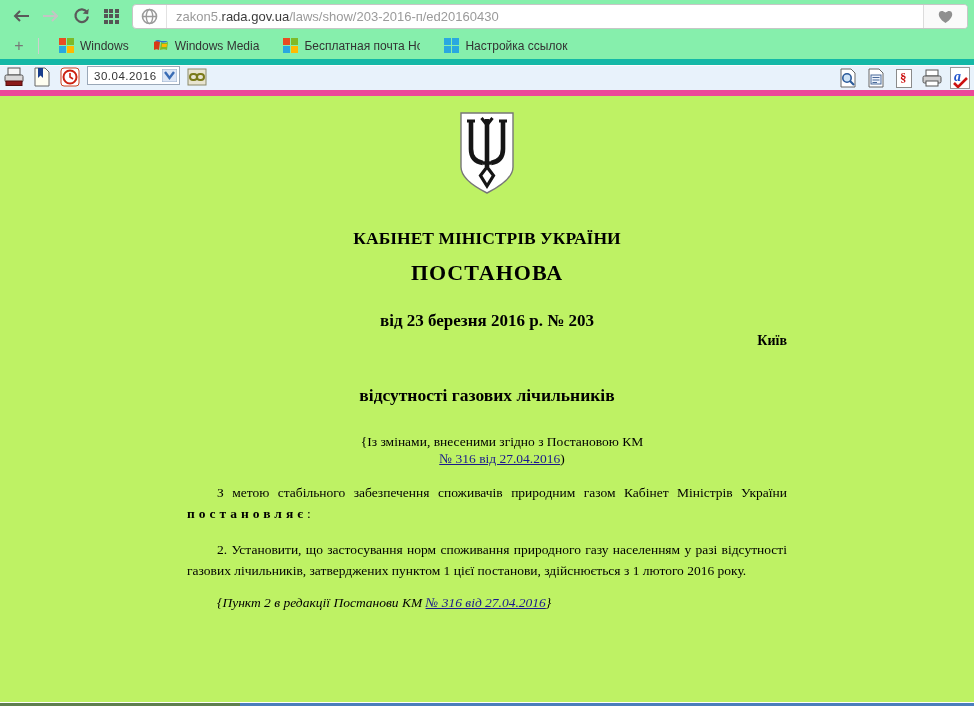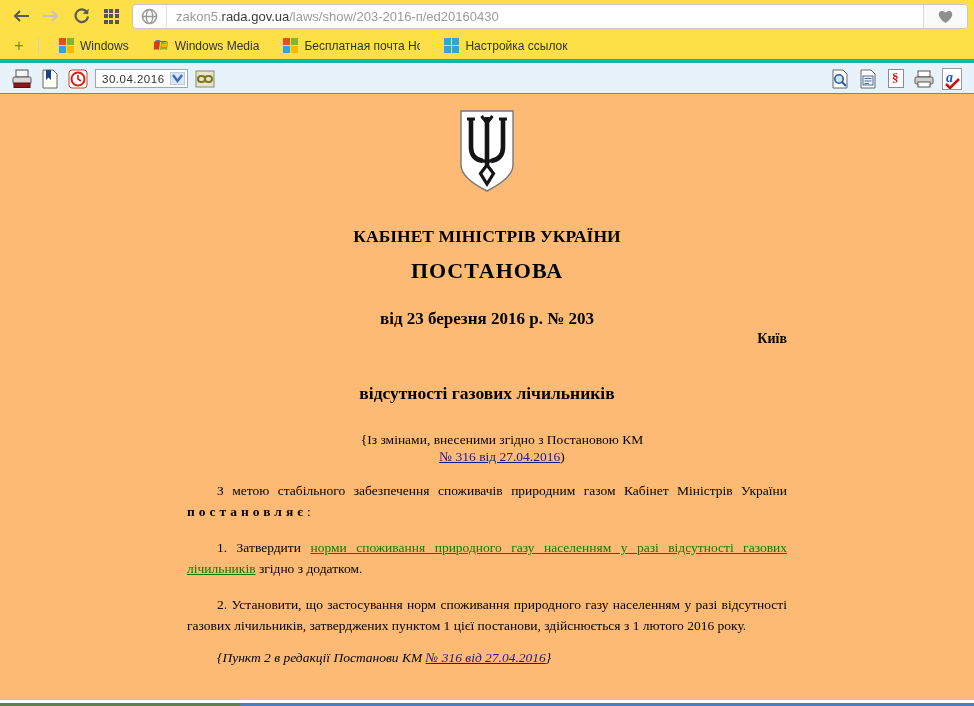--- a/index.html
+++ b/index.html
@@ -1,21 +1,21 @@
 <!DOCTYPE html>
 <html><head>
 <meta charset="utf-8">
 <style>
   * { margin:0; padding:0; box-sizing:border-box; }
   html,body { width:974px; height:706px; overflow:hidden;
     font-family:"Liberation Sans", sans-serif; background:#fff; }
   .window { position:relative; width:974px; height:706px; }
 
   
-  .chrome { background:#fde047; border-bottom:4px solid #14b8a6; }
+  .chrome { background:#86efac; border-bottom:6px solid #14b8a6; }
   .addr-row { height:32px; display:flex; align-items:center; padding:0 6px; }
   .nav-btn { width:30px; height:26px; display:flex; align-items:center; justify-content:center; cursor:pointer; }
   .tiles-icon { display:grid; grid-template-columns:repeat(3,4px); grid-template-rows:repeat(3,4px); gap:1.5px; }
   .tiles-icon i { background:#555; }
   .addressbar { flex:1; height:25px; margin-left:6px; background:#fff;
     border:1px solid #c6c6c6; border-radius:4px; display:flex; align-items:center; overflow:hidden; }
   .site-badge { width:34px; height:100%; display:flex; align-items:center; justify-content:center;
     border-right:1px solid #e2e2e2; }
   .url { font-size:13px; margin-left:9px; white-space:nowrap; flex:1; color:#9a9a9a; }
   .url .domain { color:#3c3c3c; }
@@ -28,35 +28,35 @@
   .bm-item { display:flex; align-items:center; gap:6px; margin:8px 12px; cursor:pointer; }
   .bm-label { font-size:12px; color:#333; white-space:nowrap; }
   .bm-label.clip { max-width:116px; overflow:hidden; }
   .winlogo { display:grid; grid-template-columns:7px 7px; grid-template-rows:7px 7px; gap:1px; }
   .winlogo i:nth-child(1){background:#e84c22;} .winlogo i:nth-child(2){background:#7eba28;}
   .winlogo i:nth-child(3){background:#29a8e0;} .winlogo i:nth-child(4){background:#ffb900;}
   .winlogo.blue i { background:#29a8e0; }
 
   
   .site-toolbar { height:31px; background:#e8f2fb; border-top:1px solid #fbfbfb;
-    border-bottom:1px solid #ec4899; display:flex; align-items:center; padding:0 8px; }
+    border-bottom:6px solid #ec4899; display:flex; padding:0 0; }
   .tb-icon { width:24px; height:22px; margin:0 2px; display:flex; align-items:center; justify-content:center; cursor:pointer; }
   .date-box { height:19px; background:#fff; border:1px solid #9aa8b8; display:flex; align-items:center;
     margin:0 3px; padding:0 2px 0 6px; cursor:pointer; }
   .date-text { font-size:11.5px; color:#333; letter-spacing:.5px; margin-right:5px; }
   .tb-right { margin-left:auto; display:flex; align-items:center; }
   .mini-page { width:16px; height:19px; background:#fff; border:1px solid #8b8b8b; position:relative; }
   .sect-glyph { position:absolute; left:3px; top:0px; color:#cc1111; font-size:13px; font-weight:bold;
     font-family:"Liberation Serif", serif; }
   .spell-icon { width:20px; height:22px; background:#fff; border:1px solid #9a9a9a; position:relative; overflow:hidden; }
   .spell-a { position:absolute; left:3px; top:1px; color:#2255cc; font-style:italic; font-weight:bold;
     font-size:14px; font-family:"Liberation Serif", serif; }
 
   
-  .doc { background:#fdba74; height:606px; overflow:hidden; font-family:"Liberation Serif", serif; color:#000; }
+  .doc { background:#bef264; height:606px; overflow:hidden; font-family:"Liberation Serif", serif; color:#000; }
   .col { width:600px; margin:0 auto; }
   .crest-wrap { text-align:center; padding-top:15px; }
   .doc-h1 { text-align:center; font-weight:bold; font-size:17.5px; margin-top:29px; }
   .doc-h2 { text-align:center; font-weight:bold; font-size:22px; letter-spacing:1px; margin-top:11px; }
   .doc-date { text-align:center; font-weight:bold; font-size:17px; margin-top:25px; }
   .doc-city { text-align:right; font-weight:bold; font-size:14px; margin-top:2px; }
   .doc-title { text-align:center; font-weight:bold; font-size:17.5px; line-height:26px; margin-top:33px; }
   .amend { font-size:13.5px; line-height:17px; margin-top:25px; padding-left:30px;text-align:center; }
   .para { font-size:13.5px; line-height:21px; text-align:justify; text-indent:30px; margin-top:15px; }
   .spaced { font-weight:bold; letter-spacing:4px; }
@@ -265,21 +265,20 @@
         <div>відсутності газових лічильників</div>
       </div>
 
       <div class="amend">
         <div>{Із змінами, внесеними згідно з Постановою КМ</div>
         <div><a class="lnk-navy">№ 316 від 27.04.2016</a><span>)</span></div>
       </div>
 
       <div class="para"><span>З метою стабільного забезпечення споживачів природним газом Кабінет Міністрів України </span><span class="spaced">постановляє</span><span>:</span></div>
 
-      <div class="para"><span>1. Затвердити </span><a class="lnk-green">норми споживання природного газу населенням у разі відсутності газових лічильників</a><span> згідно з додатком.</span></div>
 
       <div class="para">2. Установити, що застосування норм споживання природного газу населенням у разі відсутності газових лічильників, затверджених пунктом 1 цієї постанови, здійснюється з 1 лютого 2016 року.</div>
 
       <div class="note"><span>{Пункт 2 в редакції Постанови КМ </span><a class="lnk-navy" style="font-style:italic">№ 316 від 27.04.2016</a><span>}</span></div>
 
     </div>
   </div>
 
   <div class="bottom-bar">
     <span class="seg-green"></span>

